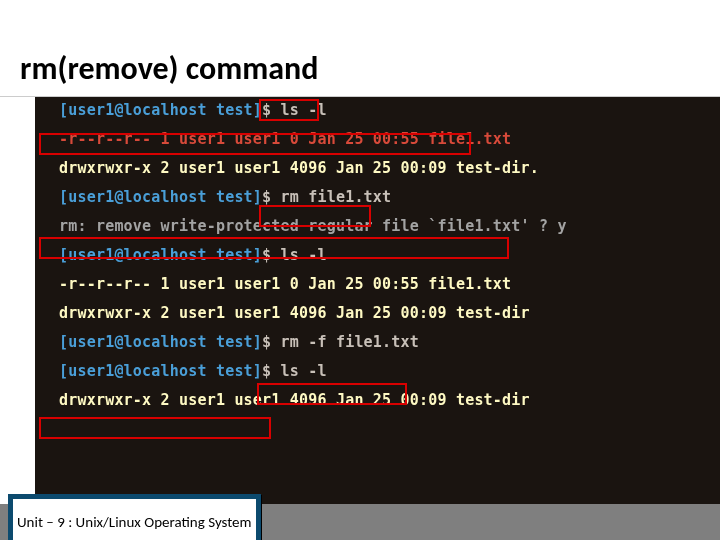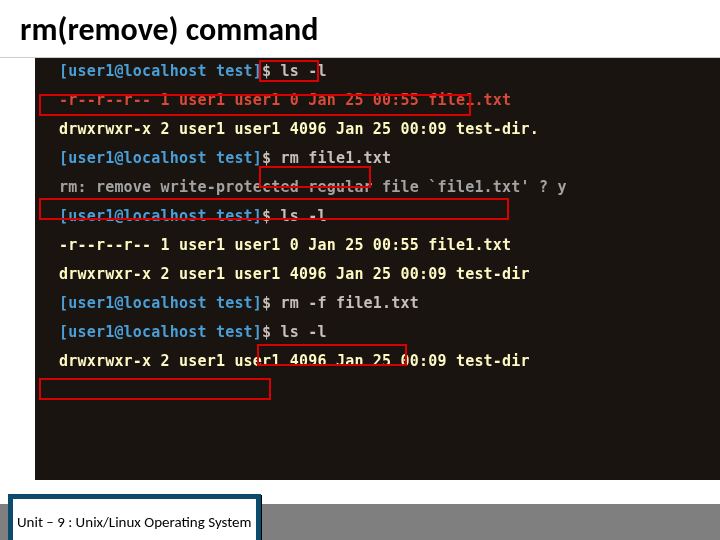--- a/index.html
+++ b/index.html
@@ -7,20 +7,21 @@
     width: 720px;
     height: 540px;
     background: #fff;
     font-family: Calibri, Arial, sans-serif;
     overflow: hidden;
     position: relative;
   }
   .title-area {
     padding: 10px 32px 8px 20px;
     border-bottom: 1px solid #ccc;
+    margin-top: 39px;
   }
   .title {
     font-size: 32px;
     color: #000;
   }
   .title .bold { font-weight: bold; }
   .terminal {
     background: #1a1410;
     width: 720px;
     height: 422px;

